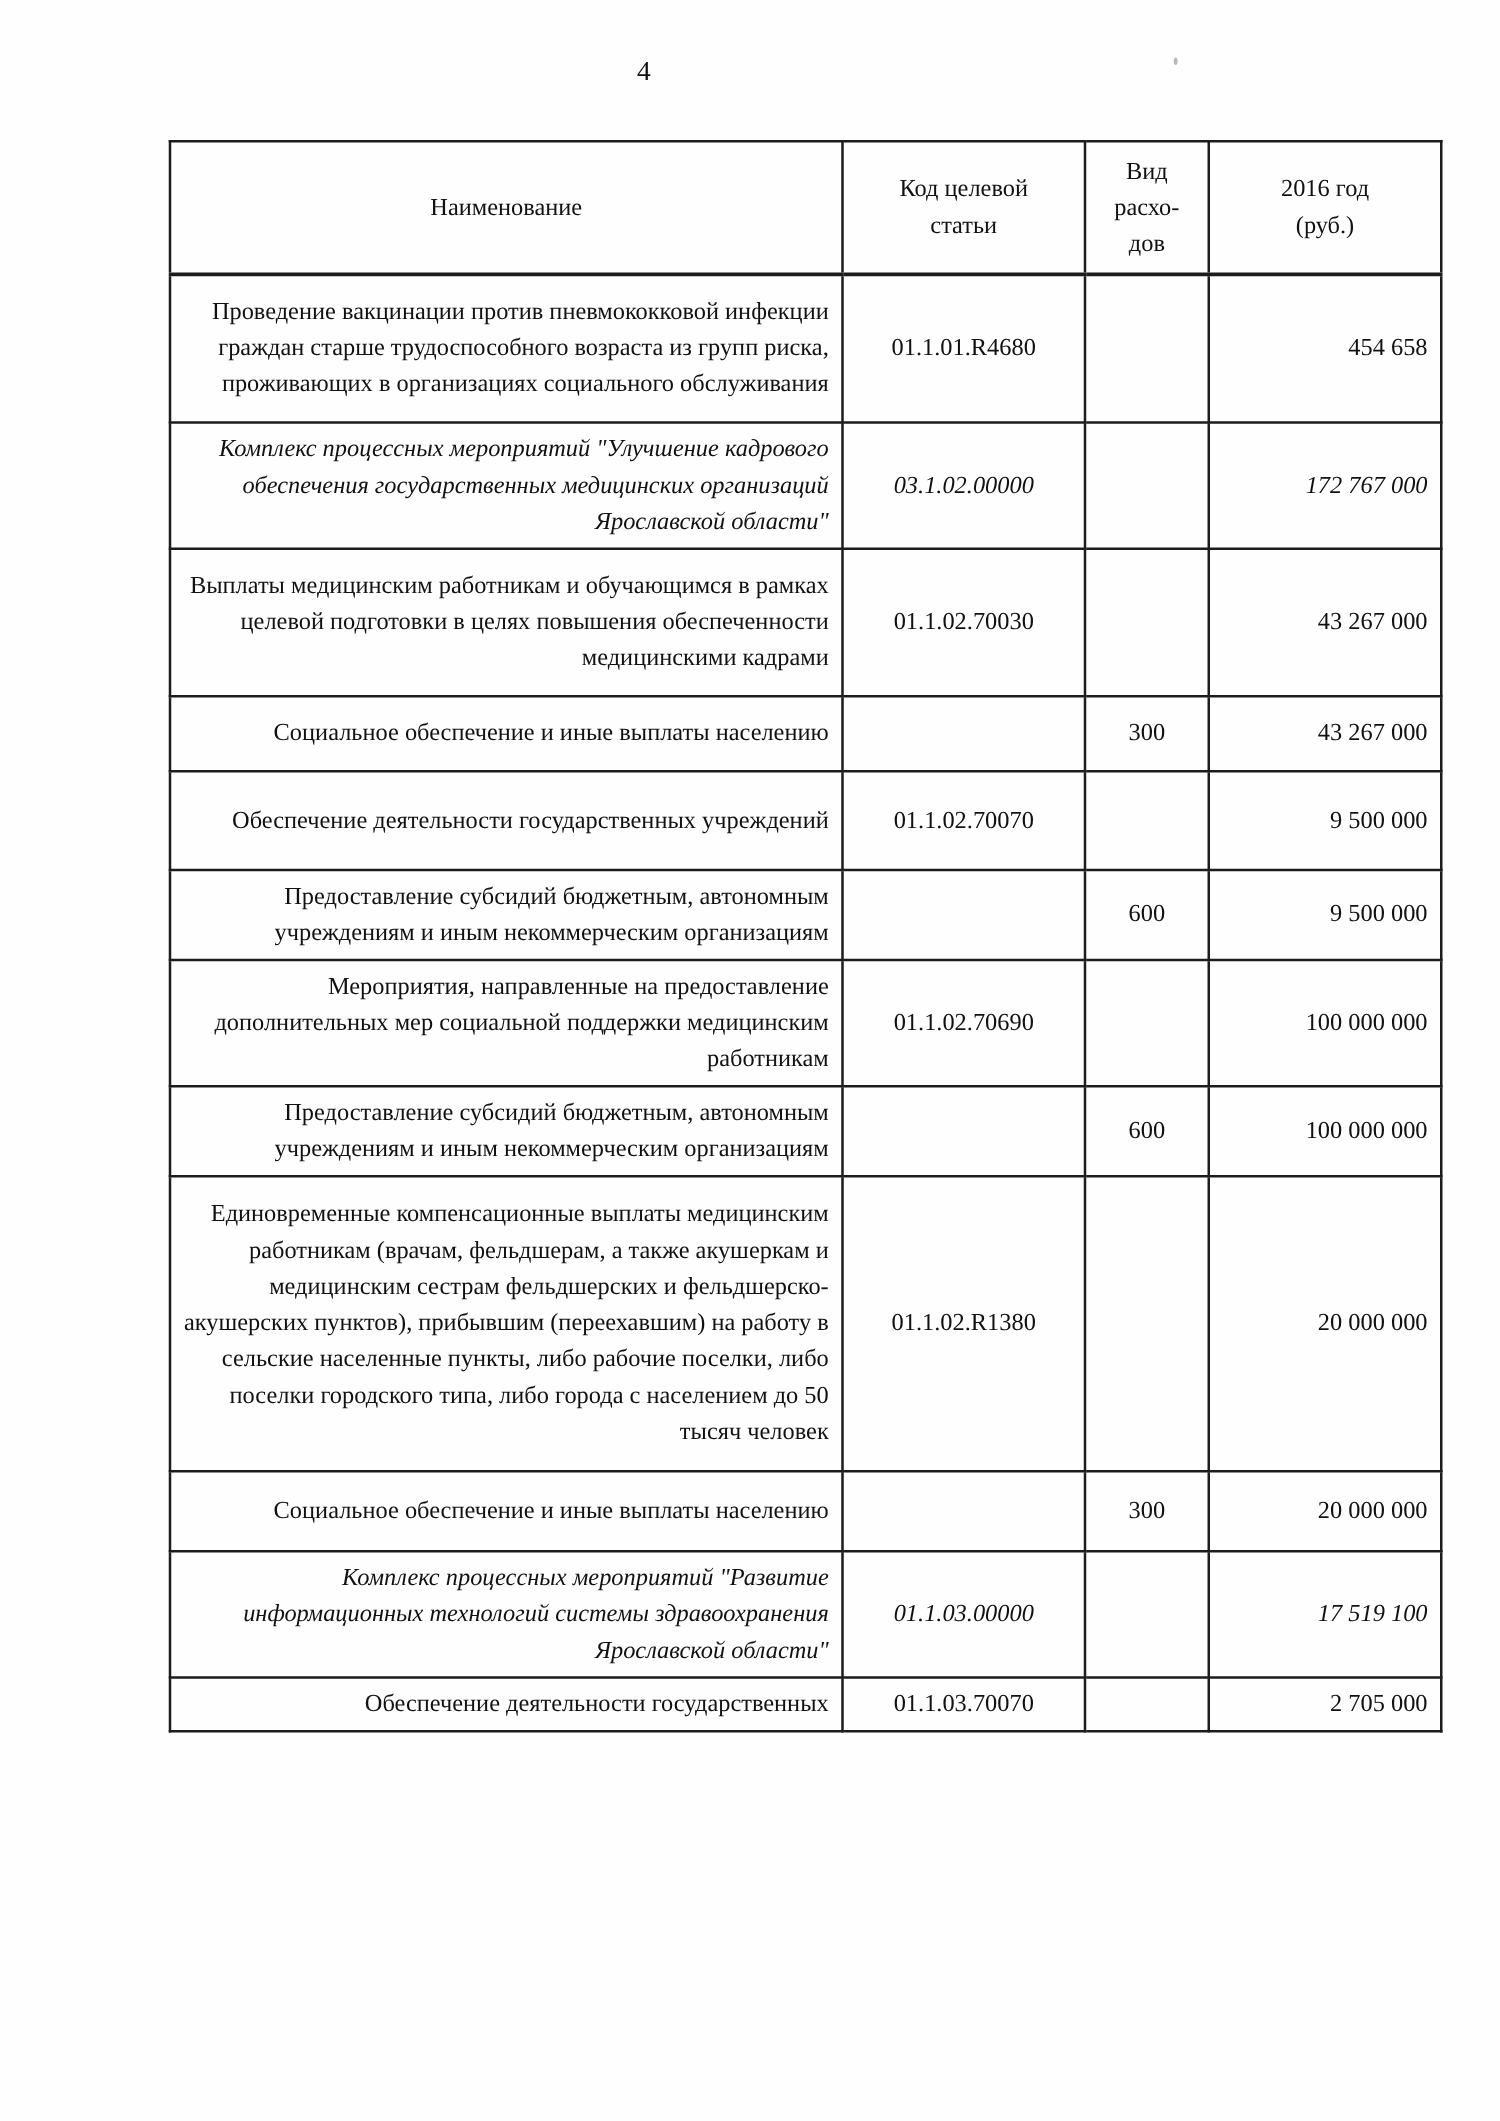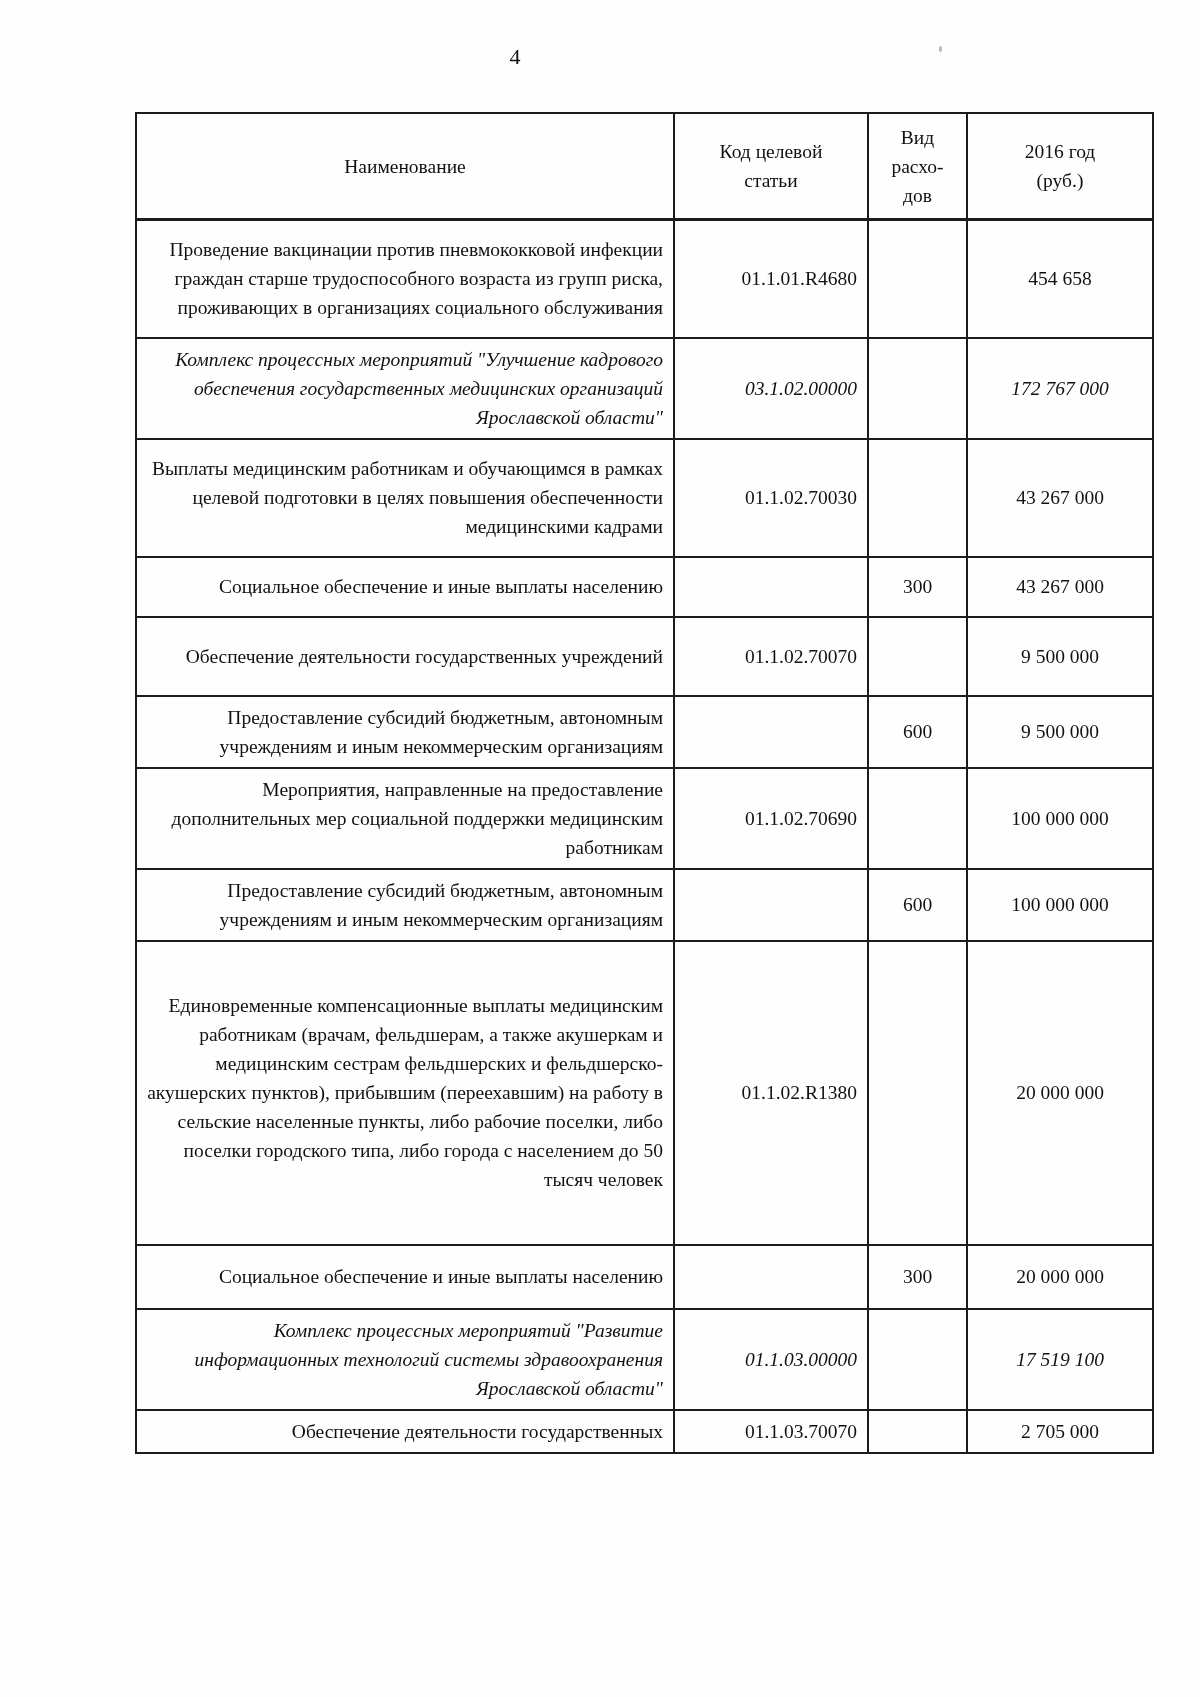--- a/index.html
+++ b/index.html
@@ -30,28 +30,28 @@
     padding:6px 10px;
     overflow:hidden;
   }
   table.budget thead th{
     font-weight:normal;text-align:center;
     white-space:pre-line;
     border-bottom-width:3px;
     height:92px;
   }
   td.c-name{text-align:right;padding-left:9px;padding-right:14px;}
-  td.c-code{text-align:right;white-space:nowrap;}
+  td.c-code{text-align:center;white-space:nowrap;}
   td.c-vid{text-align:center;}
-  td.c-amt{text-align:center;padding-right:13px;white-space:nowrap;}
+  td.c-amt{text-align:right;padding-right:13px;white-space:nowrap;}
   tr.em{font-style:italic;}
   
   tr.h125{height:118px;} tr.h70{height:64px;} tr.h95{height:88px;}
   tr.h124{height:118px;} tr.h66{height:60px;} tr.h68{height:79px;}
-  tr.h94{height:64px;} tr.h240{height:304px;padding-left:32px;} tr.h105{height:100px;}
+  tr.h94{height:64px;} tr.h240{height:236px;padding-left:32px;} tr.h105{height:100px;}
   tr.h46{height:42px;}
 </style>
 </head>
 <body>
 
 <div class="page">
   <div class="page-number">4</div>
   <span class="scan-dot"></span>
 
   <table class="budget">

